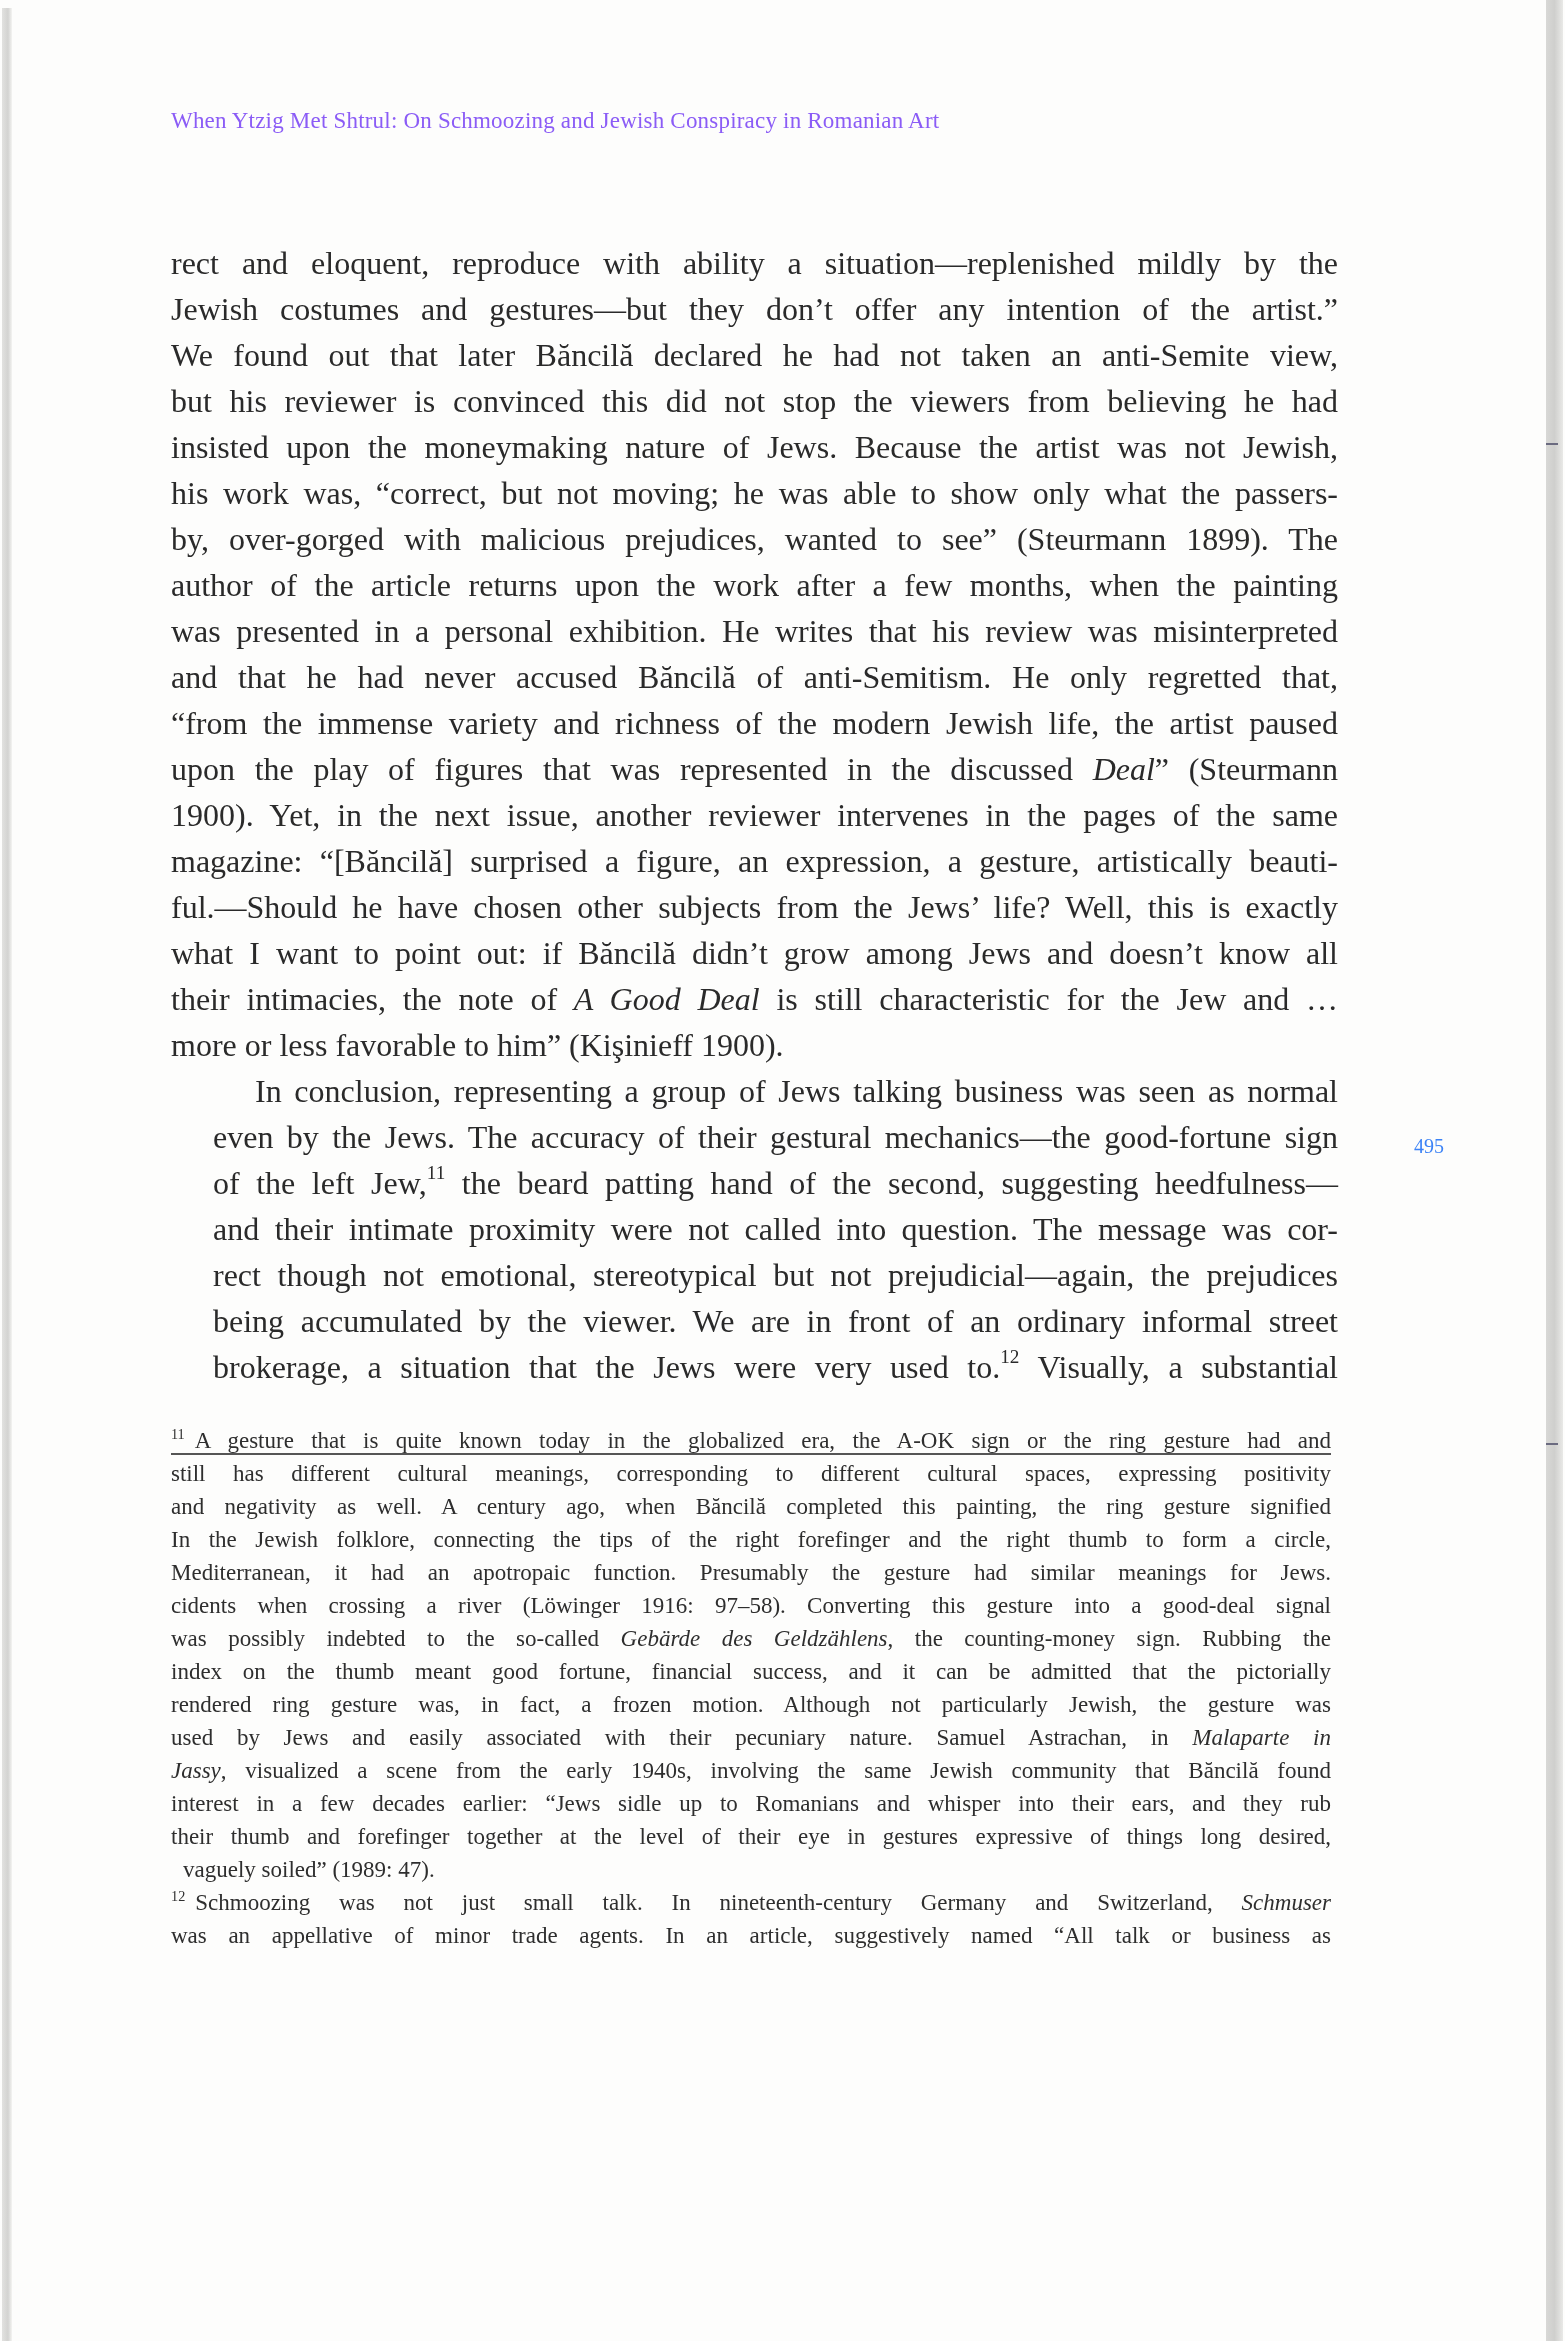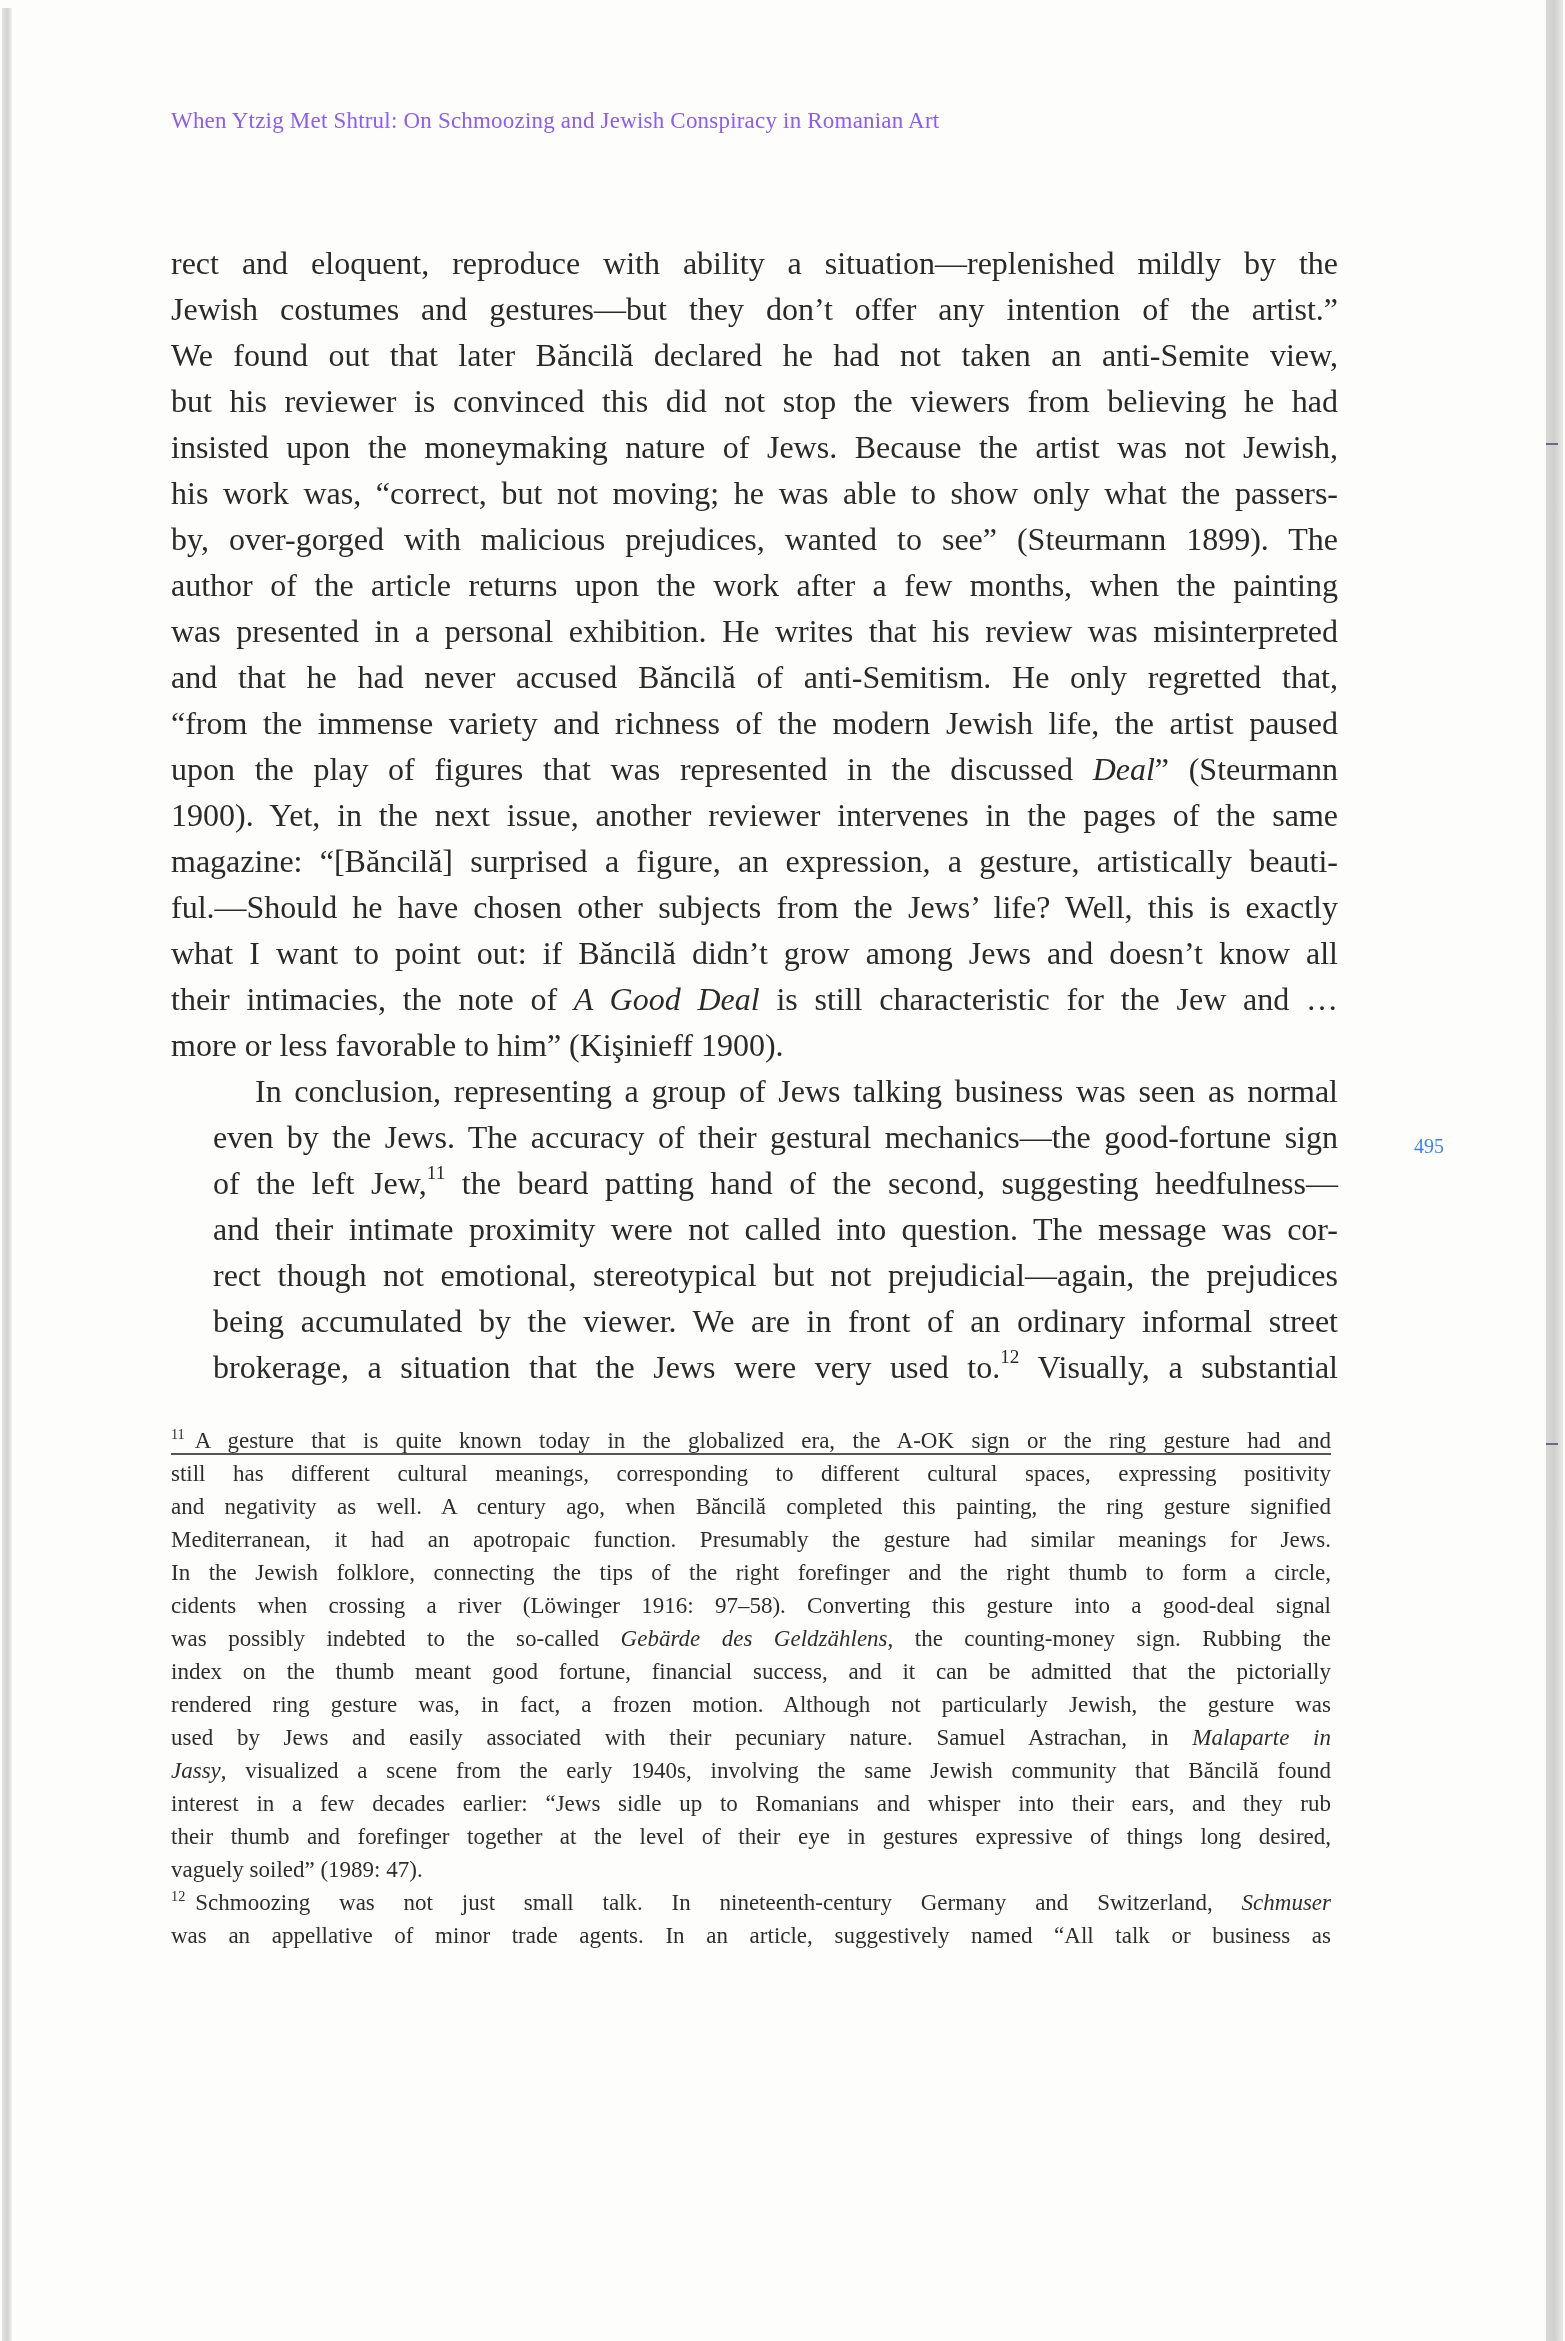--- a/index.html
+++ b/index.html
@@ -43,21 +43,21 @@
     position: absolute; left: 171px; top: 1453px; width: 1160px; height: 1.7px;
     background: #555;
   }
   .footnotes {
     position: absolute; left: 171px; top: 1424px; width: 1160px;
     font-size: 23px; line-height: 33px; color: #2e2e2e;
   }
   .footnote { margin: 0; }
   .fn-num { font-size: 62%; vertical-align: 0.65em; line-height: 0; margin-right: 10px; }
   .footnote .line { text-align-last: justify; }
-  .footnote .line.last { text-align-last: left; }
+  .footnote .line.last { text-align-last: left; margin-left: 12px; }
   i { font-style: italic; }
 </style>
 </head>
 <body>
 
 <div class="edge-left"></div>
 <div class="edge-right"></div>
 <div class="edge-tick" style="top:443px"></div>
 <div class="edge-tick" style="top:1443px"></div>
 
@@ -97,22 +97,22 @@
 
 <div class="page-number">495</div>
 
 <div class="fn-rule"></div>
 
 <div class="footnotes">
   <div class="footnote">
     <span class="line"><span class="fn-num">11</span><span>A gesture that is quite known today in the globalized era, the A-OK sign or the ring gesture had and</span></span>
     <span class="line">still has different cultural meanings, corresponding to different cultural spaces, expressing positivity</span>
     <span class="line">and negativity as well. A century ago, when Băncilă completed this painting, the ring gesture signified</span>
+    <span class="line">In the Jewish folklore, connecting the tips of the right forefinger and the right thumb to form a circle,</span>
     <span class="line">Mediterranean, it had an apotropaic function. Presumably the gesture had similar meanings for Jews.</span>
-    <span class="line">In the Jewish folklore, connecting the tips of the right forefinger and the right thumb to form a circle,</span>
     <span class="line">cidents when crossing a river (Löwinger 1916: 97–58). Converting this gesture into a good-deal signal</span>
     <span class="line"><span>was possibly indebted to the so-called </span><i>Gebärde des Geldzählens</i><span>, the counting-money sign. Rubbing the</span></span>
     <span class="line">index on the thumb meant good fortune, financial success, and it can be admitted that the pictorially</span>
     <span class="line">rendered ring gesture was, in fact, a frozen motion. Although not particularly Jewish, the gesture was</span>
     <span class="line"><span>used by Jews and easily associated with their pecuniary nature. Samuel Astrachan, in </span><i>Malaparte in</i></span>
     <span class="line"><i>Jassy</i><span>, visualized a scene from the early 1940s, involving the same Jewish community that Băncilă found</span></span>
     <span class="line">interest in a few decades earlier: “Jews sidle up to Romanians and whisper into their ears, and they rub</span>
     <span class="line">their thumb and forefinger together at the level of their eye in gestures expressive of things long desired,</span>
     <span class="line last">vaguely soiled” (1989: 47).</span>
   </div>

